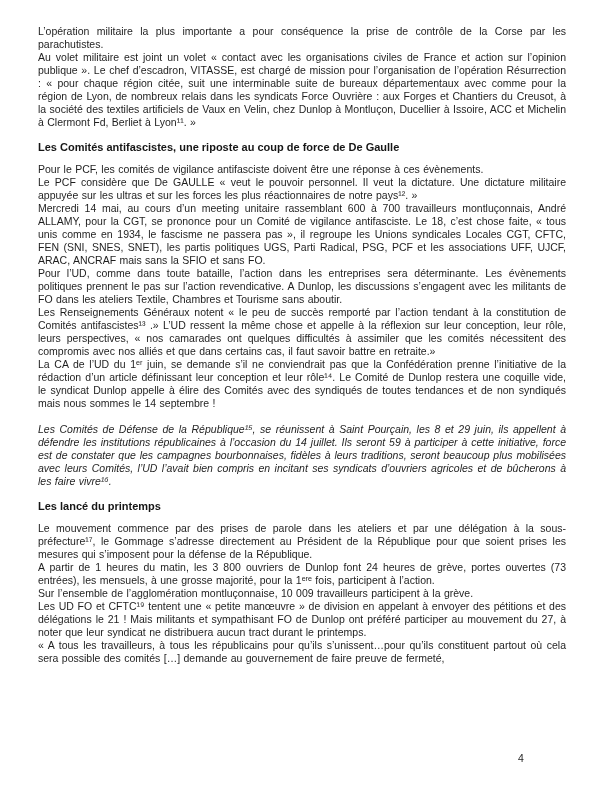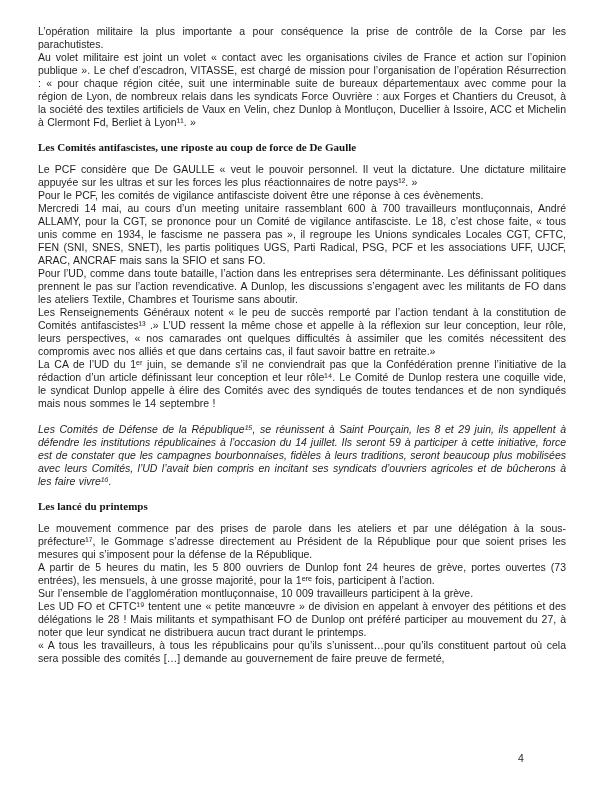--- a/index.html
+++ b/index.html
@@ -28,45 +28,44 @@
     color: #1e1e1e;
     word-spacing: 0.5px;
   }
   .par.spaced { margin-top: 13px; font-style: italic; }
   .heading {
     margin: 12px 0 9px 0;
     font-size: 11px;
     line-height: 13px;
     font-weight: bold;
     color: #161616;
-    font-family: Liberation Serif, serif;
   }
   .page-number {
     position: absolute;
     left: 518px; top: 752px;
     font-size: 10.5px;
     color: #1e1e1e;
   }
 </style>
 </head>
 <body>
 
 <div class="page">
   <div class="text-block">
     <p class="par">L’opération militaire la plus importante a pour conséquence la prise de contrôle de la Corse par les parachutistes.</p>
     <p class="par">Au volet militaire est joint un volet « contact avec les organisations civiles de France et action sur l’opinion publique ». Le chef d’escadron, VITASSE, est chargé de mission pour l’organisation de l’opération Résurrection : « pour chaque région citée, suit une interminable suite de bureaux départementaux avec comme pour la région de Lyon, de nombreux relais dans les syndicats Force Ouvrière : aux Forges et Chantiers du Creusot, à la société des textiles artificiels de Vaux en Velin, chez Dunlop à Montluçon, Ducellier à Issoire, ACC et Michelin à Clermont Fd, Berliet à Lyon¹¹. »</p>
     <div class="heading">Les Comités antifascistes, une riposte au coup de force de De Gaulle</div>
+    <p class="par">Pour le PCF, les comités de vigilance antifasciste doivent être une réponse à ces évènements.</p>
     <p class="par">Le PCF considère que De GAULLE « veut le pouvoir personnel. Il veut la dictature. Une dictature militaire appuyée sur les ultras et sur les forces les plus réactionnaires de notre pays¹². »</p>
-    <p class="par">Pour le PCF, les comités de vigilance antifasciste doivent être une réponse à ces évènements.</p>
     <p class="par">Mercredi 14 mai, au cours d’un meeting unitaire rassemblant 600 à 700 travailleurs montluçonnais, André ALLAMY, pour la CGT, se prononce pour un Comité de vigilance antifasciste. Le 18, c’est chose faite, « tous unis comme en 1934, le fascisme ne passera pas », il regroupe les Unions syndicales Locales CGT, CFTC, FEN (SNI, SNES, SNET), les partis politiques UGS, Parti Radical, PSG, PCF et les associations UFF, UJCF, ARAC, ANCRAF mais sans la SFIO et sans FO.</p>
-    <p class="par">Pour l’UD, comme dans toute bataille, l’action dans les entreprises sera déterminante. Les définissant politiques prennent le pas sur l’action revendicative. A Dunlop, les discussions s’engagent avec les militants de FO dans les ateliers Textile, Chambres et Tourisme sans aboutir.</p>
+    <p class="par">Pour l’UD, comme dans toute bataille, l’action dans les entreprises sera déterminante. Les évènements politiques prennent le pas sur l’action revendicative. A Dunlop, les discussions s’engagent avec les militants de FO dans les ateliers Textile, Chambres et Tourisme sans aboutir.</p>
     <p class="par">Les Renseignements Généraux notent « le peu de succès remporté par l’action tendant à la constitution de Comités antifascistes¹³ .» L’UD ressent la même chose et appelle à la réflexion sur leur conception, leur rôle, leurs perspectives, « nos camarades ont quelques difficultés à assimiler que les comités nécessitent des compromis avec nos alliés et que dans certains cas, il faut savoir battre en retraite.»</p>
     <p class="par">La CA de l’UD du 1ᵉʳ juin, se demande s’il ne conviendrait pas que la Confédération prenne l’initiative de la rédaction d’un article définissant leur conception et leur rôle¹⁴. Le Comité de Dunlop restera une coquille vide, le syndicat Dunlop appelle à élire des Comités avec des syndiqués de toutes tendances et de non syndiqués mais nous sommes le 14 septembre !</p>
     <p class="par spaced">Les Comités de Défense de la République¹⁵, se réunissent à Saint Pourçain, les 8 et 29 juin, ils appellent à défendre les institutions républicaines à l’occasion du 14 juillet. Ils seront 59 à participer à cette initiative, force est de constater que les campagnes bourbonnaises, fidèles à leurs traditions, seront beaucoup plus mobilisées avec leurs Comités, l’UD l’avait bien compris en incitant ses syndicats d’ouvriers agricoles et de bûcherons à les faire vivre¹⁶.</p>
     <div class="heading">Les lancé du printemps</div>
     <p class="par">Le mouvement commence par des prises de parole dans les ateliers et par une délégation à la sous-préfecture¹⁷, le Gommage s’adresse directement au Président de la République pour que soient prises les mesures qui s’imposent pour la défense de la République.</p>
-    <p class="par">A partir de 5 heures du matin, les 5 800 ouvriers de Dunlop font 24 heures de grève, portes ouvertes (73 entrées), les mensuels, à une grosse majorité, pour la 1ᵉʳᵉ fois, participent à l’action.</p>
+    <p class="par">A partir de 1 heures du matin, les 3 800 ouvriers de Dunlop font 24 heures de grève, portes ouvertes (73 entrées), les mensuels, à une grosse majorité, pour la 1ᵉʳᵉ fois, participent à l’action.</p>
     <p class="par">Sur l’ensemble de l’agglomération montluçonnaise, 10 009 travailleurs participent à la grève.</p>
-    <p class="par">Les UD FO et CFTC¹⁹ tentent une « petite manœuvre » de division en appelant à envoyer des pétitions et des délégations le 28 ! Mais militants et sympathisant FO de Dunlop ont préféré participer au mouvement du 27, à noter que leur syndicat ne distribuera aucun tract durant le printemps.</p>
+    <p class="par">Les UD FO et CFTC¹⁹ tentent une « petite manœuvre » de division en appelant à envoyer des pétitions et des délégations le 21 ! Mais militants et sympathisant FO de Dunlop ont préféré participer au mouvement du 27, à noter que leur syndicat ne distribuera aucun tract durant le printemps.</p>
     <p class="par">« A tous les travailleurs, à tous les républicains pour qu’ils s’unissent…pour qu’ils constituent partout où cela sera possible des comités […] demande au gouvernement de faire preuve de fermeté,</p>
   </div>
   <div class="page-number">4</div>
 </div>
 
 </body></html>

